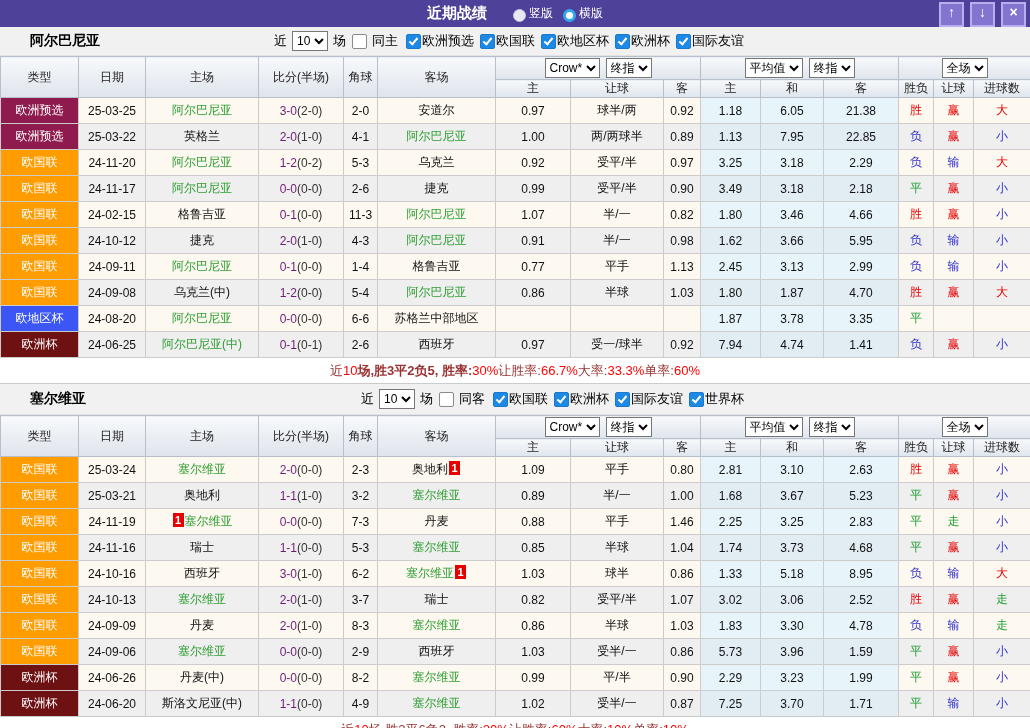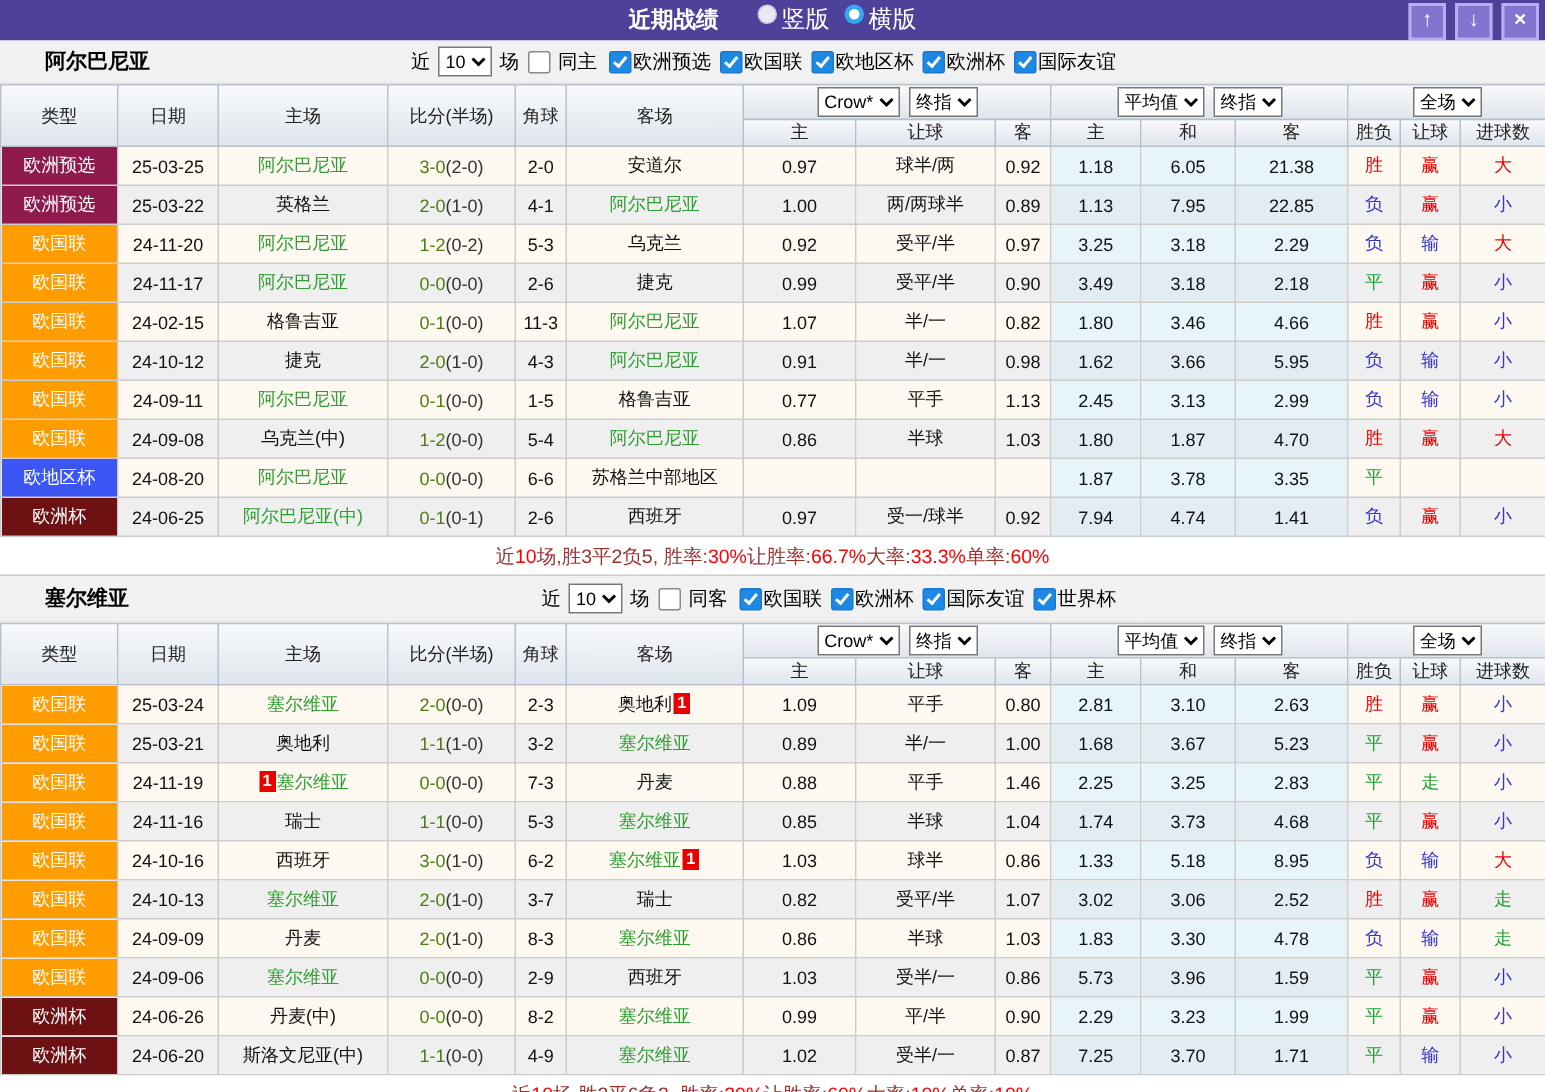--- a/index.html
+++ b/index.html
@@ -7,21 +7,21 @@
     width:1030px;height:728px;overflow:hidden;background:#fff;
     font-family:"Liberation Sans","DejaVu Sans",sans-serif;
     -webkit-font-smoothing:antialiased;
   }
   
   .titlebar{
     height:27px;background:#4e4199;position:relative;
     display:flex;align-items:center;justify-content:center;color:#fff;
   }
   .title-text{font-weight:bold;font-size:15px;margin-right:16px;}
-  .radio-group{display:flex;align-items:flex-start;font-size:16px;}
+  .radio-group{display:flex;align-items:flex-end;font-size:12px;}
   .radio{display:inline-block;width:11px;height:11px;border-radius:50%;margin:0 3px 0 10px;vertical-align:middle;}
   .radio.sel{background:#e9e9f2;border:1px solid #c9c9de;}
   .radio.unsel{background:#fff;border:3px solid #35a7f0;width:7px;height:7px;}
   .tb-buttons{position:absolute;right:4px;top:2px;display:flex;gap:6px;}
   .tb-btn{
     width:21px;height:21px;background:#8374cf;border:2px solid #b9adf0;
     color:#fff;font-weight:bold;font-size:14px;line-height:17px;text-align:center;
     cursor:pointer;box-sizing:content-box;
   }
   
@@ -55,21 +55,21 @@
   }
   thead tr.ddrow th{height:22px;}
   thead tr.subrow th{height:15px;font-size:12px;}
   tbody td{height:25px;color:#111;}
   td.league{color:#fff;border:1px solid #fff;font-size:12px;}
   .row-a td{background:#fdf9f0;}
   .row-b td{background:#efefef;}
   .row-a td.avg{background:#e7f4fa;}
   .row-b td.avg{background:#e1ecf3;}
   .team-green{color:#2e9e32;}
-  .score-main{color:#4d7c0f;}
+  .score-main{color:#701a75;}
   .score-half{color:#333;}
   .res-r{color:#e60000;}
   .res-g{color:#1e9e34;}
   .res-b{color:#3232cd;}
   .card{
     display:inline-block;min-width:9px;height:14px;line-height:14px;padding:0 1px;
     background:#e80000;color:#fff;font-size:11px;font-weight:bold;margin:0 1px;vertical-align:1px;
   }
   .summary{
     height:25px;border-bottom:1px solid #ccc;display:flex;align-items:center;
@@ -259,21 +259,21 @@
           <td class="avg">5.95</td>
           <td class="res-b">负</td>
           <td class="res-b">输</td>
           <td class="res-b">小</td>
         </tr>
         <tr class="row-a">
           <td class="league" style="background: rgb(255, 156, 0);">欧国联</td>
           <td>24-09-11</td>
           <td><span class="team-green">阿尔巴尼亚</span></td>
           <td><span class="score-main">0-1</span><span class="score-half">(0-0)</span></td>
-          <td>1-5</td>
+          <td>1-4</td>
           <td><span>格鲁吉亚</span></td>
           <td>0.77</td>
           <td>平手</td>
           <td>1.13</td>
           <td class="avg">2.45</td>
           <td class="avg">3.13</td>
           <td class="avg">2.99</td>
           <td class="res-b">负</td>
           <td class="res-b">输</td>
           <td class="res-b">小</td>
@@ -327,21 +327,21 @@
           <td class="avg">1.41</td>
           <td class="res-b">负</td>
           <td class="res-r">赢</td>
           <td class="res-b">小</td>
         </tr>
       </tbody>
     </table>
     <div class="summary">
       <span style="color: rgb(153, 51, 51);">近</span>
       <span style="color: rgb(255, 0, 0);">10</span>
-      <span style="color: rgb(153, 51, 51);">场,胜3平2负5, 胜率:</span>
+      <span style="color: rgb(153, 51, 51); font-weight: bold;">场,胜3平2负5, 胜率:</span>
       <span style="color: rgb(255, 0, 0);">30%</span>
       <span style="color: rgb(153, 51, 51);"> 让胜率:</span>
       <span style="color: rgb(255, 0, 0);">66.7%</span>
       <span style="color: rgb(153, 51, 51);"> 大率:</span>
       <span style="color: rgb(255, 0, 0);">33.3%</span>
       <span style="color: rgb(153, 51, 51);"> 单率:</span>
       <span style="color: rgb(255, 0, 0);">60%</span>
     </div>
   </div>
 <div id="section-b">

